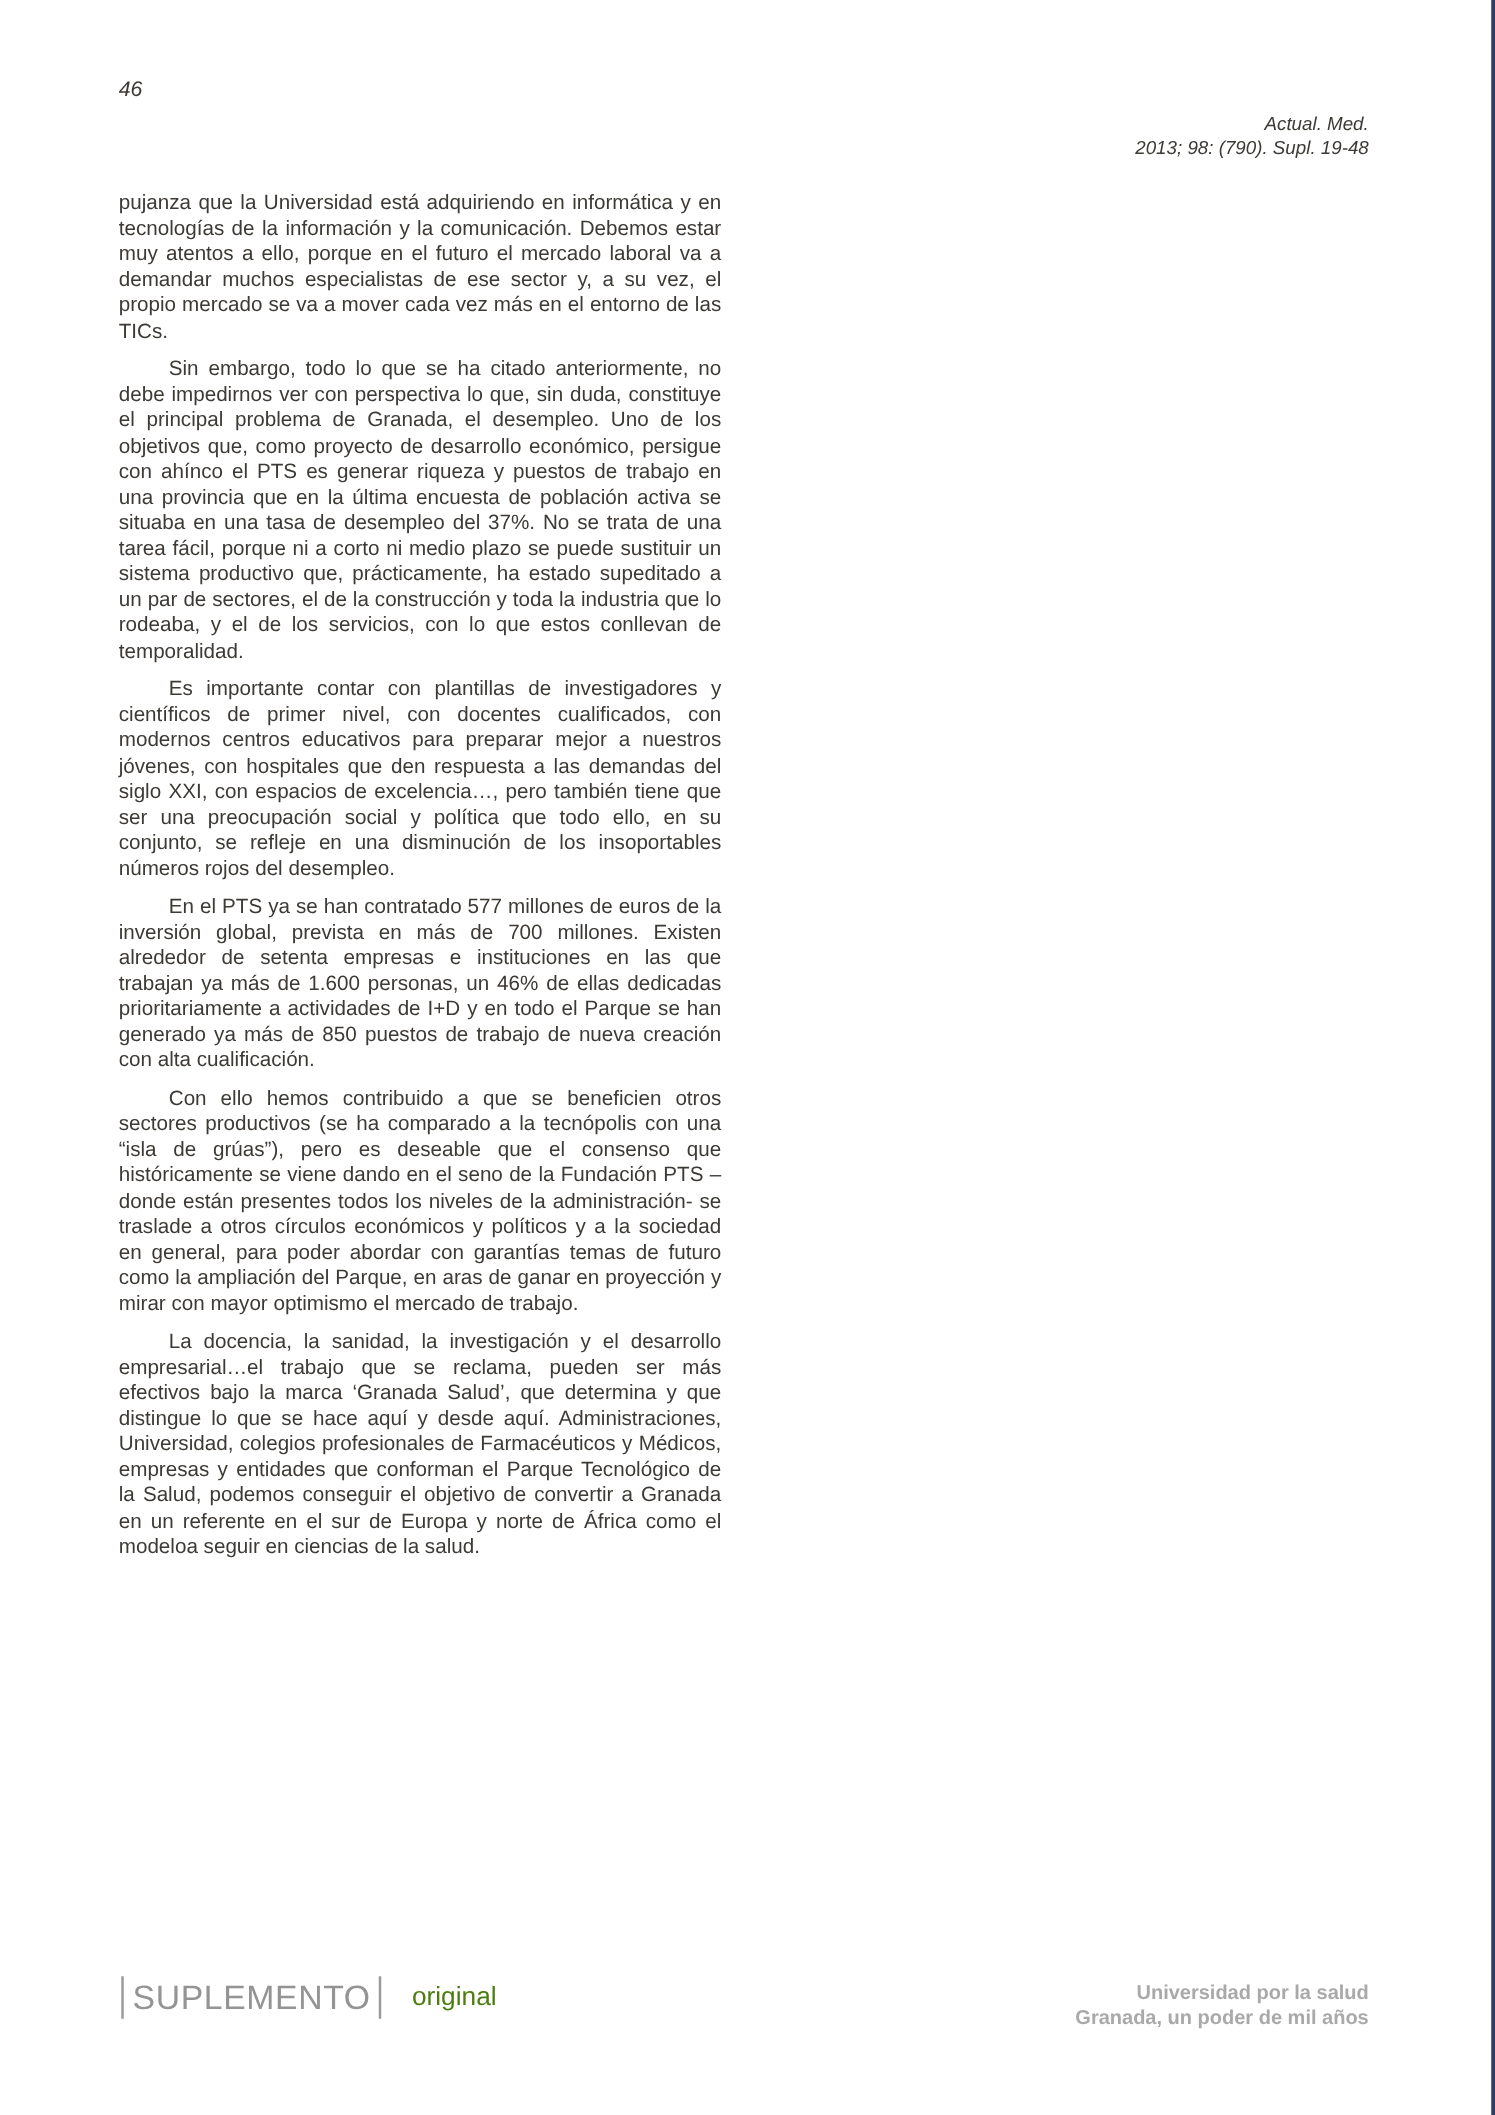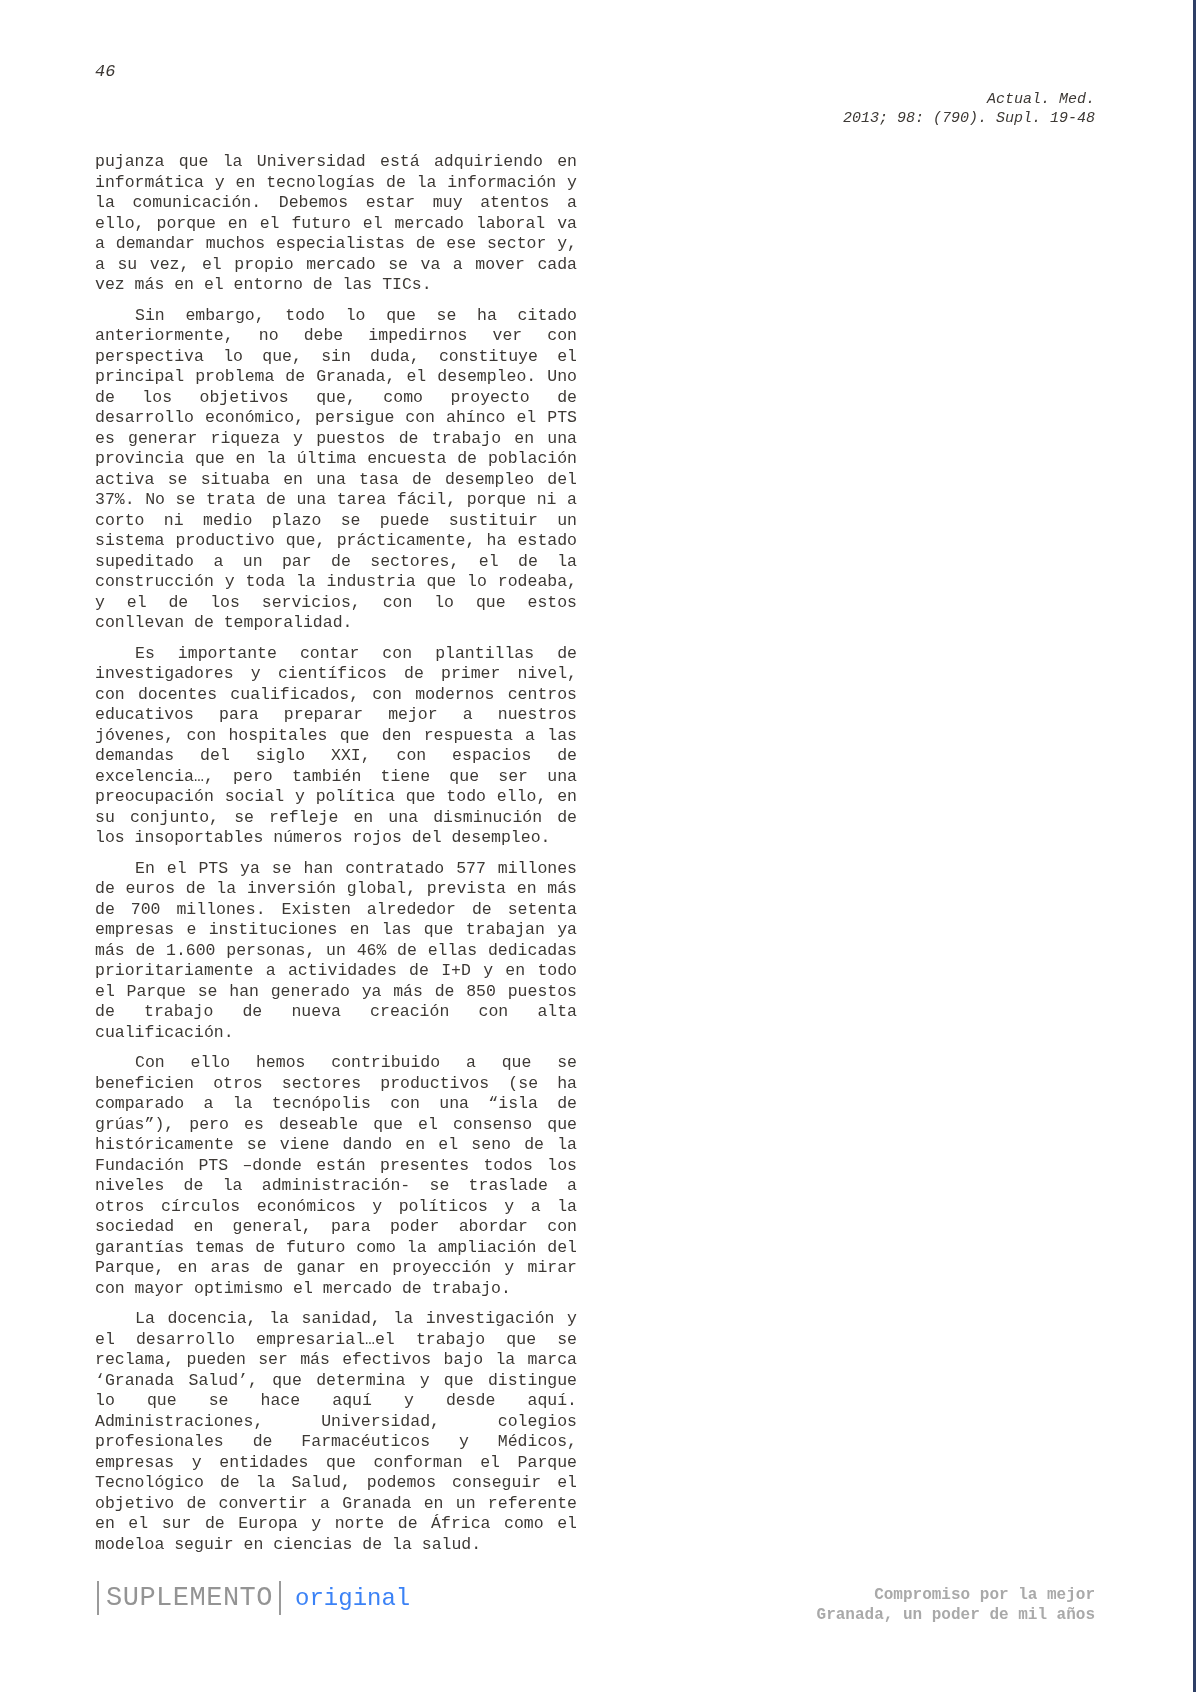--- a/index.html
+++ b/index.html
@@ -2,21 +2,21 @@
 <html lang="es"><head>
 <meta charset="utf-8">
 <style>
   * { margin: 0; padding: 0; box-sizing: border-box; }
   html, body { background: #ffffff; }
   .page {
     position: relative;
     width: 1196px;
     height: 1692px;
     background: #ffffff;
-    font-family: Liberation Mono, monospace;
+    font-family: Liberation Sans, sans-serif;
     color: #3d3935;
     overflow: hidden;
   }
   .edge-line {
     position: absolute;
     top: 0;
     right: 0;
     width: 3px;
     height: 100%;
     background: #2e3f66;
@@ -64,23 +64,23 @@
     height: 34px;
     background: #9a9a9a;
   }
   .footer-section {
     font-size: 27px;
     letter-spacing: 0.5px;
     color: #949494;
     padding: 0 6px 0 7px;
   }
   .footer-category {
-    font-size: 24px;
-    color: #3b82f6;
-    padding-left: 14px;
+    font-size: 21px;
+    color: #4d7c0f;
+    padding-left: 25px;
   }
   .footer-right {
     position: absolute;
     right: 101px;
     top: 1585px;
     text-align: right;
     font-weight: bold;
     font-size: 16px;
     line-height: 20px;
     color: #a9a9a9;
@@ -110,17 +110,17 @@
   </div>
 
   <div class="footer-left">
     <div class="footer-bar"></div>
     <div class="footer-section">SUPLEMENTO</div>
     <div class="footer-bar"></div>
     <div class="footer-category">original</div>
   </div>
 
   <div class="footer-right">
-    <div>Compromiso por la mejor</div>
+    <div>Universidad por la salud</div>
     <div>Granada, un poder de mil años</div>
   </div>
 
 </div>
 
 </body></html>

